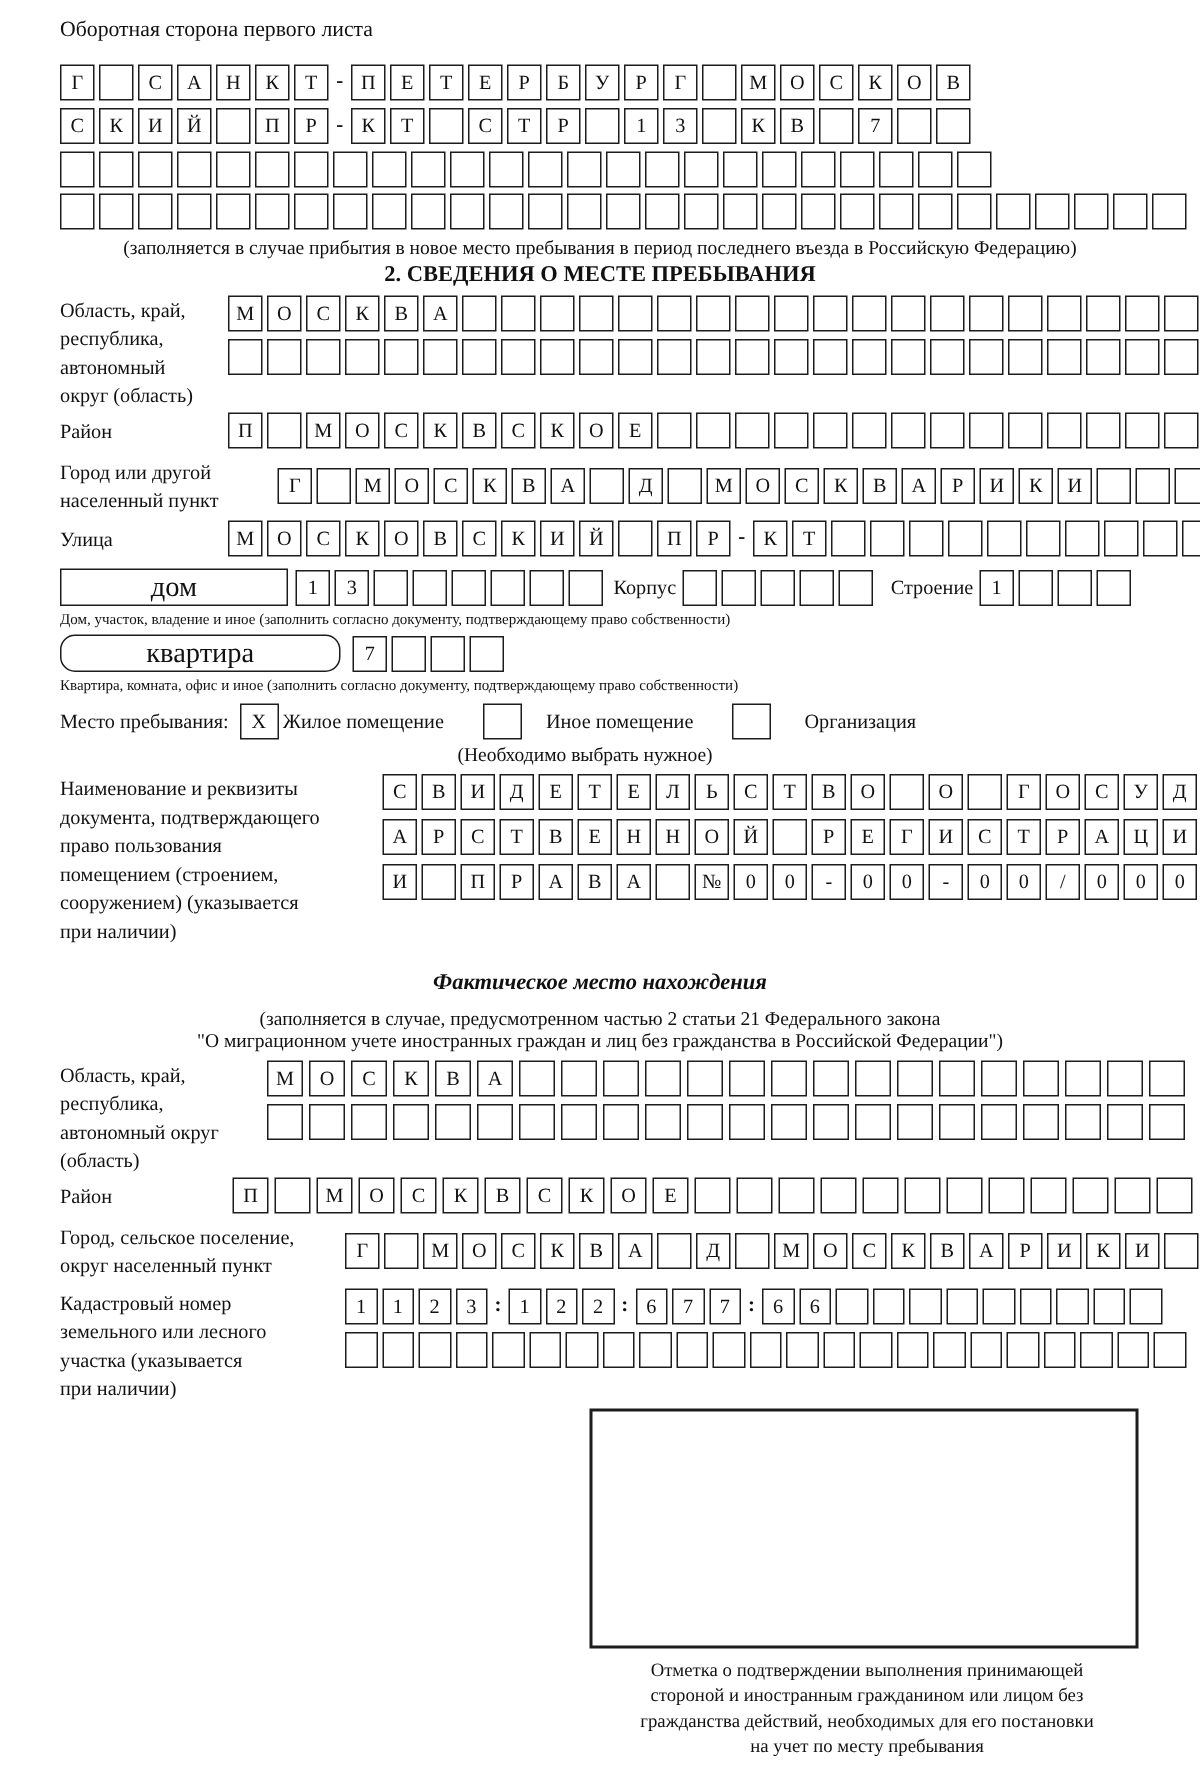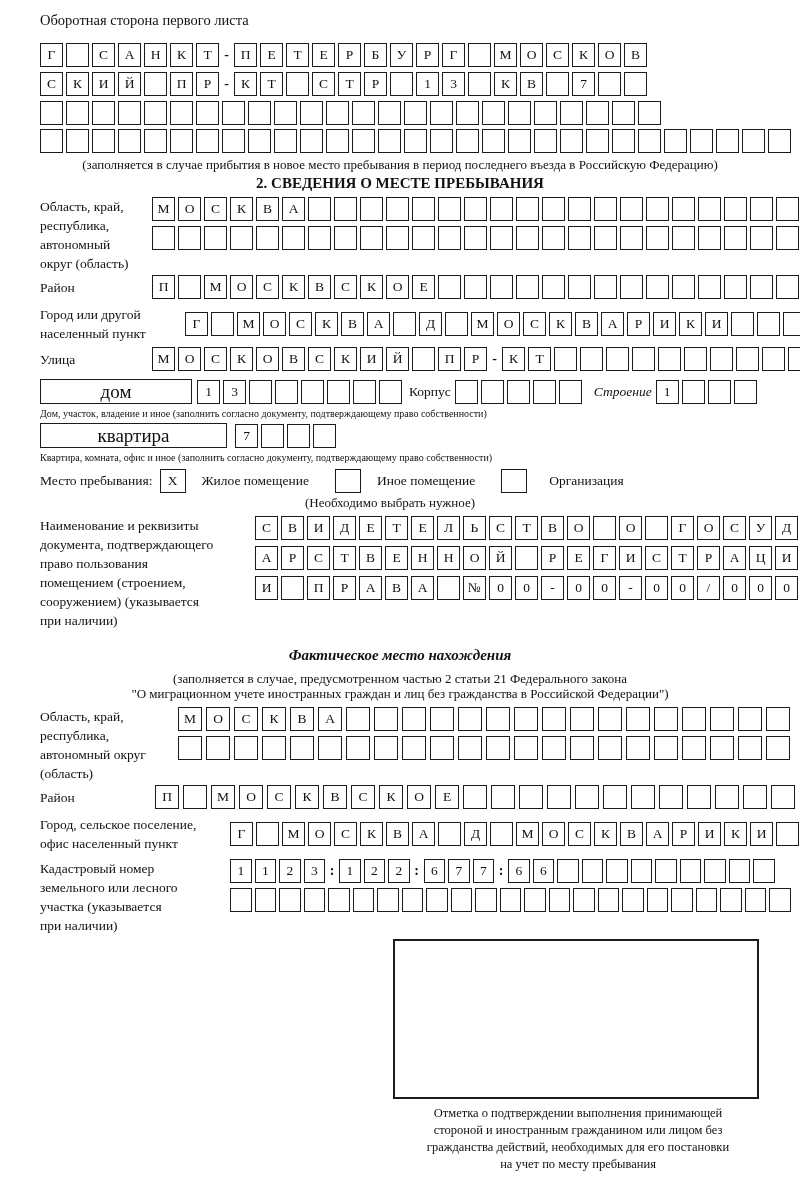--- a/index.html
+++ b/index.html
@@ -371,45 +371,45 @@
         <div class="cell"></div>
       </div>
     <div class="inline-lbl" style="margin-left:7px;">Корпус</div>
     <div class="cellrow" style="margin-left:4px;">
         <div class="cell"></div>
         <div class="cell"></div>
         <div class="cell"></div>
         <div class="cell"></div>
         <div class="cell"></div>
       </div>
-    <div class="inline-lbl" style="margin-left:12px;font-style:italic;">Строение</div>
+    <div class="inline-lbl" style="margin-left:12px;">Строение</div>
     <div class="cellrow" style="margin-left:4px;">
         <div class="cell">1</div>
         <div class="cell"></div>
         <div class="cell"></div>
         <div class="cell"></div>
       </div>
   </div>
   <div class="note-left mb2">Дом, участок, владение и иное (заполнить согласно документу, подтверждающему право собственности)</div>
 
   <div class="field center mb2">
-    <div class="widebox" style="width:185px;">квартира</div>
+    <div class="widebox" style="width:185px;border-radius:10px;">квартира</div>
     <div class="cellrow" style="margin-left:8px;">
         <div class="cell">7</div>
         <div class="cell"></div>
         <div class="cell"></div>
         <div class="cell"></div>
       </div>
   </div>
   <div class="note-left mb4">Квартира, комната, офис и иное (заполнить согласно документу, подтверждающему право собственности)</div>
 
   <div class="field center mb2">
     <div class="inline-lbl">Место пребывания:</div>
     <div class="chkbox" style="margin-left:7px;">X</div>
-    <div class="inline-lbl" style="margin-left:16px;">Жилое помещение</div>
+    <div class="inline-lbl" style="margin-left:3px;">Жилое помещение</div>
     <div class="chkbox" style="margin-left:26px;"></div>
     <div class="inline-lbl" style="margin-left:16px;">Иное помещение</div>
     <div class="chkbox" style="margin-left:26px;"></div>
     <div class="inline-lbl" style="margin-left:22px;">Организация</div>
   </div>
   <div class="note mb6" style="width:340px;margin-left:180px;">(Необходимо выбрать нужное)</div>
 
   <div class="field mb6">
     <div class="lbl lbl-doc">
         <div class="lbl-line">Наименование и реквизиты</div>
@@ -580,21 +580,21 @@
         <div class="cell"></div>
         <div class="cell"></div>
         <div class="cell"></div>
         <div class="cell"></div>
       </div>
   </div>
 
   <div class="field center mb6">
     <div class="lbl lbl-fcity">
         <div class="lbl-line">Город, сельское поселение,</div>
-        <div class="lbl-line">офис населенный пункт</div>
+        <div class="lbl-line">округ населенный пункт</div>
       </div>
     <div class="cellrow">
         <div class="cell">Г</div>
         <div class="cell"></div>
         <div class="cell">М</div>
         <div class="cell">О</div>
         <div class="cell">С</div>
         <div class="cell">К</div>
         <div class="cell">В</div>
         <div class="cell">А</div>

